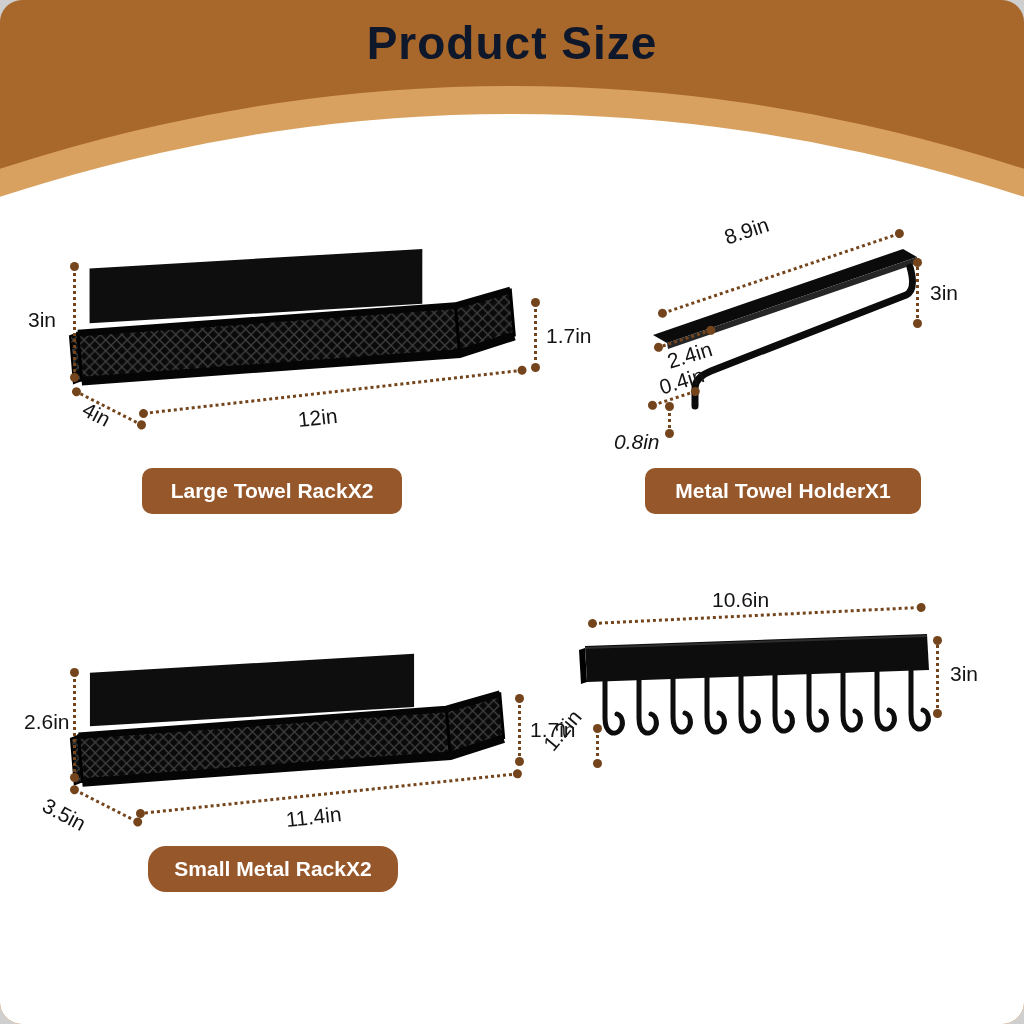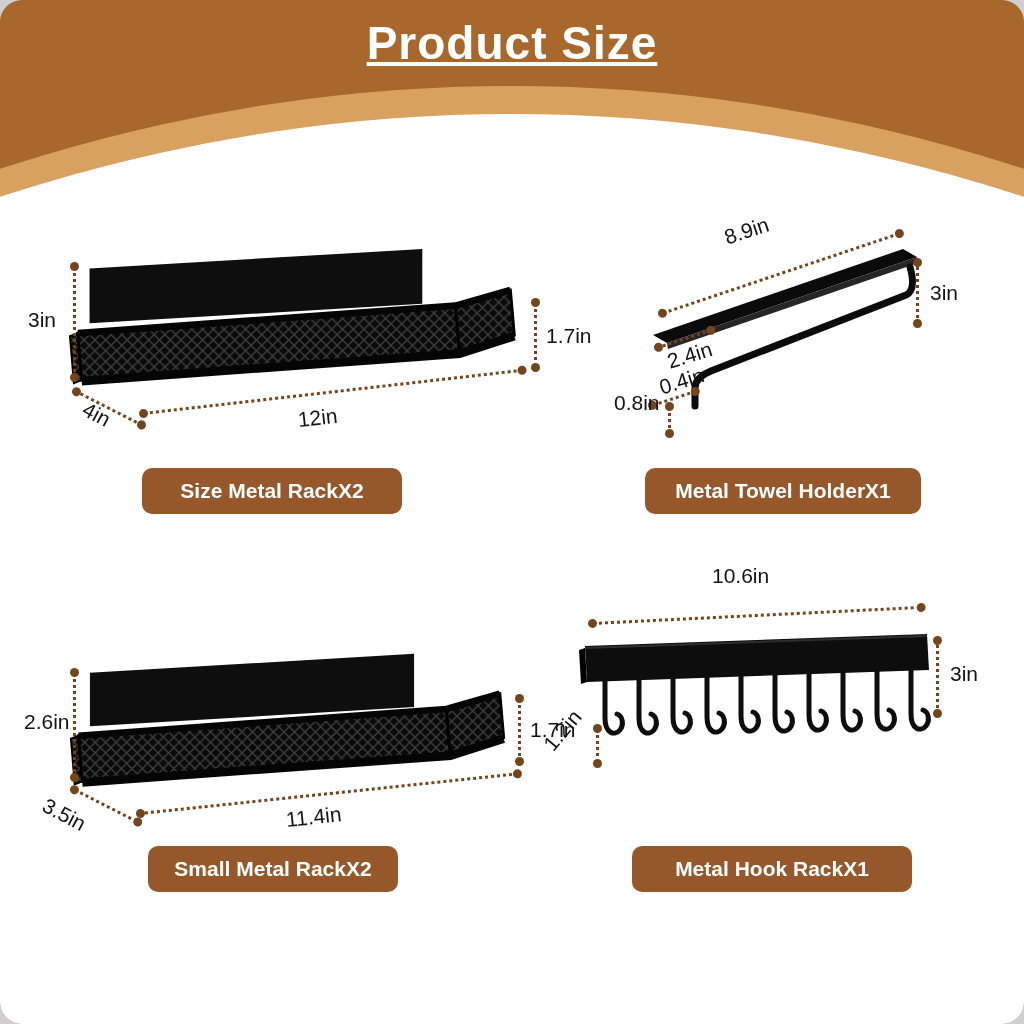--- a/index.html
+++ b/index.html
@@ -7,21 +7,21 @@
     position:relative;width:1024px;height:1024px;margin:0 auto;
     background:var(--c-header_brown,#a8682c);
     overflow:hidden;border-radius:22px;
     font-family:"Liberation Sans",sans-serif;
   }
   .curve{position:absolute;border-radius:50%;}
   .curve.band{left:-1888px;top:86px;width:4800px;height:7200px;background:var(--c-band_tan,#d9a15f);z-index:1;}
   .curve.white{left:-1888px;top:114px;width:4800px;height:7200px;background:#ffffff;z-index:2;}
   .title{
     position:absolute;left:0;right:0;top:16px;z-index:3;text-align:center;
-    font-size:46px;font-weight:700;color:#ffffff;margin:0;letter-spacing:1px;text-decoration:underline;
+    font-size:46px;font-weight:700;color:#0f172a;margin:0;letter-spacing:1px;
   }
   .layer{position:absolute;inset:0;z-index:3;}
   .illus{position:absolute;}
   .mline{position:absolute;}
   .mh{height:0;border-top:3px dotted var(--c-line_brown,#74451c);transform-origin:left center;}
   .mv{width:0;border-left:3px dotted var(--c-line_brown,#74451c);}
   .dot{position:absolute;width:9px;height:9px;border-radius:50%;background:var(--c-line_brown,#74451c);}
   .mh .d1{left:-4px;top:-6px;}  .mh .d2{right:-4px;top:-6px;}
   .mv .d1{top:-4px;left:-6px;}  .mv .d2{bottom:-4px;left:-6px;}
   .dim{
@@ -81,21 +81,21 @@
         <i class="dot d2"></i>
       </div>
     <div class="dim" style="left:298px;top:408px;transform:rotate(-6deg);">12in</div>
 
     <div class="mline mv" style="left:534px;top:302px;height:66px;">
         <i class="dot d1"></i>
         <i class="dot d2"></i>
       </div>
     <div class="dim" style="left:546px;top:324px;">1.7in</div>
 
-    <div class="pill" style="left:142px;top:468px;width:260px;height:46px;">Size Metal RackX2</div>
+    <div class="pill" style="left:142px;top:468px;width:260px;height:46px;">Large Towel RackX2</div>
 
     <svg class="illus" style="left:645px;top:225px;" width="300" height="230" viewBox="0 0 300 230">
       <polygon points="8,110 258,24 272,32 22,118" fill="#0b0b0b"></polygon>
       <polygon points="22,118 272,32 273,38 23,124" fill="#262626"></polygon>
       <path d="M265,42 C 269,56 269,66 261,70 L 66,146 C 56,150 50,156 50,163 L 50,181" fill="none" stroke="#0b0b0b" stroke-width="7" stroke-linecap="round"></path>
     </svg>
 
     <div class="mline mh" style="left:662px;top:312px;width:251px;transform:rotate(-18.6deg);">
         <i class="dot d1"></i>
         <i class="dot d2"></i>
@@ -117,21 +117,21 @@
     <div class="mline mh" style="left:652px;top:404px;width:46px;transform:rotate(-18deg);">
         <i class="dot d1"></i>
         <i class="dot d2"></i>
       </div>
     <div class="dim" style="left:660px;top:376px;transform:rotate(-17deg);">0.4in</div>
 
     <div class="mline mv" style="left:668px;top:406px;height:28px;">
         <i class="dot d1"></i>
         <i class="dot d2"></i>
       </div>
-    <div class="dim" style="left:614px;top:391px;">0.8in</div>
+    <div class="dim" style="left:614px;top:430px;font-style:italic;">0.8in</div>
 
     <div class="pill" style="left:645px;top:468px;width:276px;height:46px;">Metal Towel HolderX1</div>
 
     <svg class="illus" style="left:68px;top:648px;" width="450" height="143" viewBox="0 0 470 150">
       <polygon points="22,26 362,6 362,62 22,82" fill="#0e0e0e"></polygon>
       <polygon points="2,95 10,92 14,140 6,143" fill="url(#mesh)" stroke="#000" stroke-width="2"></polygon>
       <polygon points="10,92 396,64 400,112 14,140" fill="url(#mesh)" stroke="#000" stroke-width="3"></polygon>
       <polygon points="396,64 452,48 456,94 400,112" fill="url(#mesh)" stroke="#000" stroke-width="3"></polygon>
       <path d="M10,92 L396,64 L452,48" stroke="#050505" stroke-width="7" fill="none"></path>
       <path d="M14,141 L400,113 L456,95" stroke="#050505" stroke-width="9" fill="none"></path>
@@ -154,21 +154,21 @@
         <i class="dot d2"></i>
       </div>
     <div class="dim" style="left:286px;top:808px;transform:rotate(-6deg);">11.4in</div>
 
     <div class="mline mv" style="left:518px;top:698px;height:64px;">
         <i class="dot d1"></i>
         <i class="dot d2"></i>
       </div>
     <div class="dim" style="left:530px;top:718px;">1.7in</div>
 
-    <div class="pill" style="left:148px;top:846px;width:250px;height:46px;">Small Metal RackX2</div>
+    <div class="pill" style="left:148px;top:846px;width:250px;height:46px;border-radius:18px;">Small Metal RackX2</div>
 
     <svg class="illus" style="left:575px;top:630px;" width="365" height="135" viewBox="0 0 365 135">
       <g fill="none" stroke="#0d0d0d" stroke-width="5" stroke-linecap="round">
         <path d="M30,40 L30,88 C30,104 40,106 45,100 C49,95 48,86 42,84"></path>
         <path d="M64,40 L64,88 C64,104 74,106 79,100 C83,95 82,86 76,84"></path>
         <path d="M98,40 L98,87 C98,103 108,105 113,99 C117,94 116,85 110,83"></path>
         <path d="M132,40 L132,87 C132,103 142,105 147,99 C151,94 150,85 144,83"></path>
         <path d="M166,40 L166,86 C166,102 176,104 181,98 C185,93 184,84 178,82"></path>
         <path d="M200,40 L200,86 C200,102 210,104 215,98 C219,93 218,84 212,82"></path>
         <path d="M234,40 L234,85 C234,101 244,103 249,97 C253,92 252,83 246,81"></path>
@@ -178,30 +178,29 @@
       </g>
       <polygon points="4,20 10,18 12,52 6,54" fill="#000000"></polygon>
       <polygon points="10,16 352,4 354,40 12,52" fill="#0d0d0d"></polygon>
       <line x1="10" y1="18" x2="352" y2="6" stroke="#2e2e2e" stroke-width="2"></line>
     </svg>
 
     <div class="mline mh" style="left:592px;top:622px;width:330px;transform:rotate(-2.8deg);">
         <i class="dot d1"></i>
         <i class="dot d2"></i>
       </div>
-    <div class="dim" style="left:712px;top:564px;">10.6in</div>
+    <div class="dim" style="left:712px;top:588px;">10.6in</div>
 
     <div class="mline mv" style="left:936px;top:640px;height:74px;">
         <i class="dot d1"></i>
         <i class="dot d2"></i>
       </div>
     <div class="dim" style="left:950px;top:662px;">3in</div>
 
     <div class="mline mv" style="left:596px;top:728px;height:36px;">
         <i class="dot d1"></i>
         <i class="dot d2"></i>
       </div>
     <div class="dim" style="left:548px;top:736px;transform:rotate(-50deg);">1.2in</div>
 
-    <div class="pill" style="left:632px;top:846px;width:280px;height:46px;">Metal Hook RackX1</div>
 
   </div>
 </div>
 
 </body></html>

